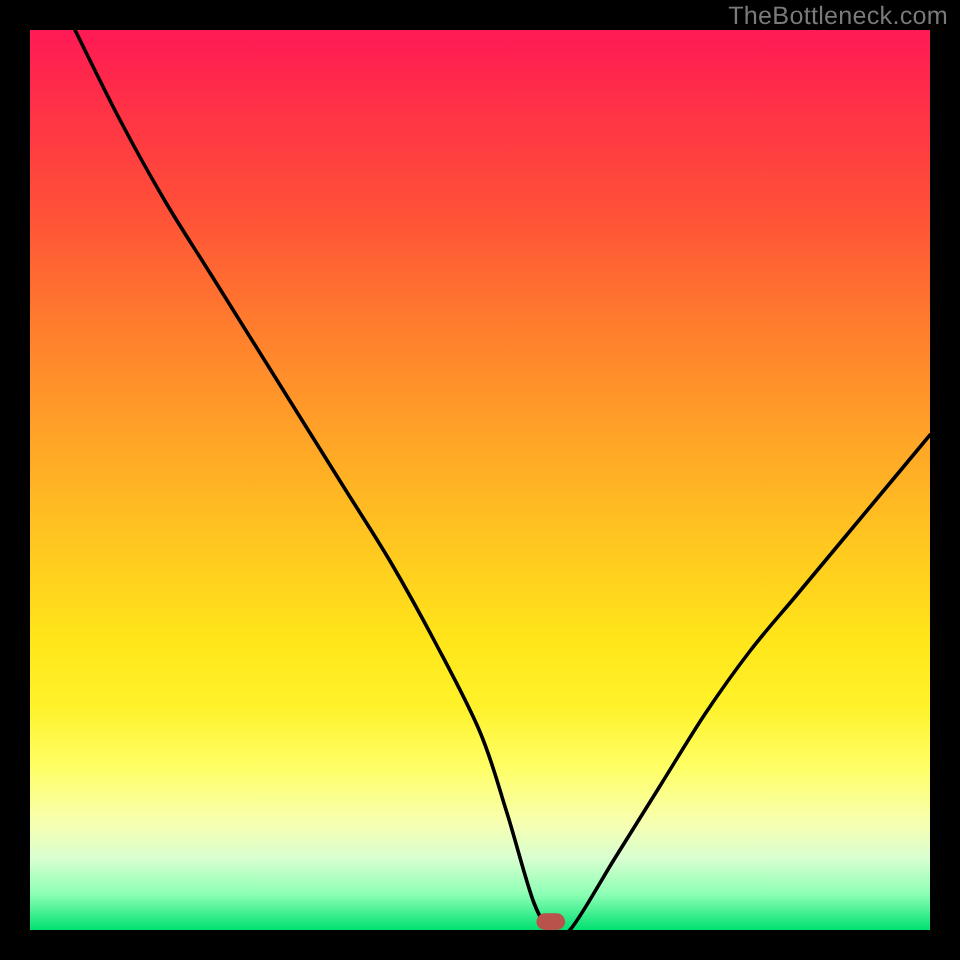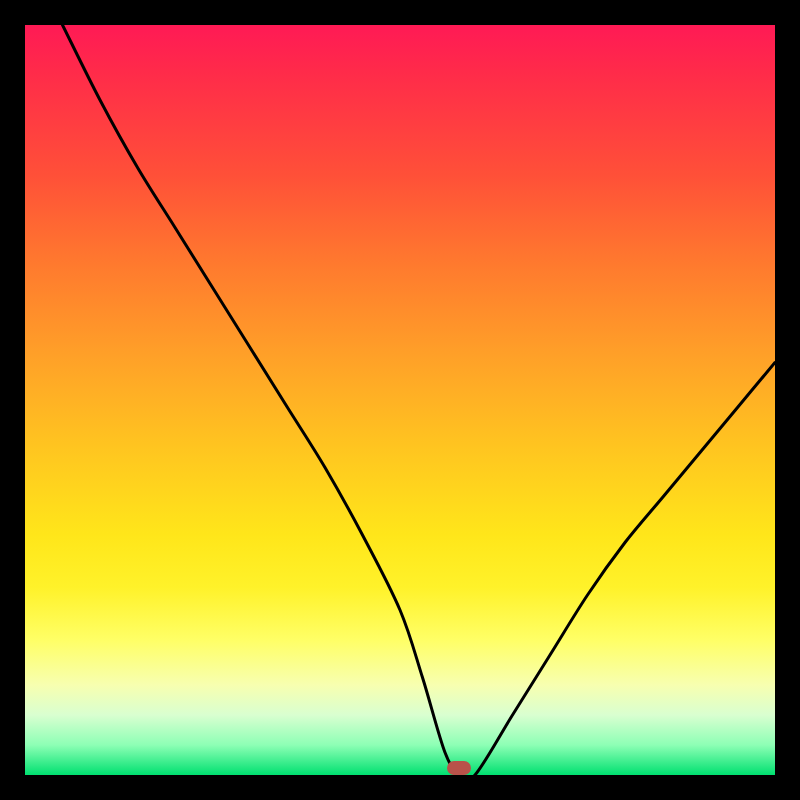--- a/index.html
+++ b/index.html
@@ -83,13 +83,14 @@
 <body>
 
 <div class="frame">
   <div class="plot">
     <div class="gradient"></div>
     <svg class="curve" viewBox="0 0 750 750" preserveAspectRatio="none">
       <path d="M 37.5 0.0 C 43.8 12.5, 62.5 51.3, 75.0 75.0 C 87.5 98.8, 100.0 121.3, 112.5 142.5 C 125.0 163.8, 137.5 182.5, 150.0 202.5 C 162.5 222.5, 175.0 242.5, 187.5 262.5 C 200.0 282.5, 212.5 302.5, 225.0 322.5 C 237.5 342.5, 250.0 362.5, 262.5 382.5 C 275.0 402.5, 287.5 421.3, 300.0 442.5 C 312.5 463.8, 325.0 486.3, 337.5 510.0 C 350.0 533.8, 365.0 561.3, 375.0 585.0 C 385.0 608.8, 390.0 628.8, 397.5 652.5 C 405.0 676.3, 413.8 711.3, 420.0 727.5 C 426.3 743.8, 430.0 746.3, 435.0 750.0 C 440.0 753.8, 441.3 760.0, 450.0 750.0 C 458.8 740.0, 475.0 710.0, 487.5 690.0 C 500.0 670.0, 512.5 650.0, 525.0 630.0 C 537.5 610.0, 550.0 588.8, 562.5 570.0 C 575.0 551.3, 587.5 533.8, 600.0 517.5 C 612.5 501.3, 625.0 487.5, 637.5 472.5 C 650.0 457.5, 662.5 442.5, 675.0 427.5 C 687.5 412.5, 700.0 397.5, 712.5 382.5 C 725.0 367.5, 743.8 345.0, 750.0 337.5"></path>
     </svg>
     <div class="marker" style="left: 433.5px; top: 742.5px;"></div>
   </div>
+  <div class="watermark">TheBottleneck.com</div>
 </div>
 
 </body></html>

